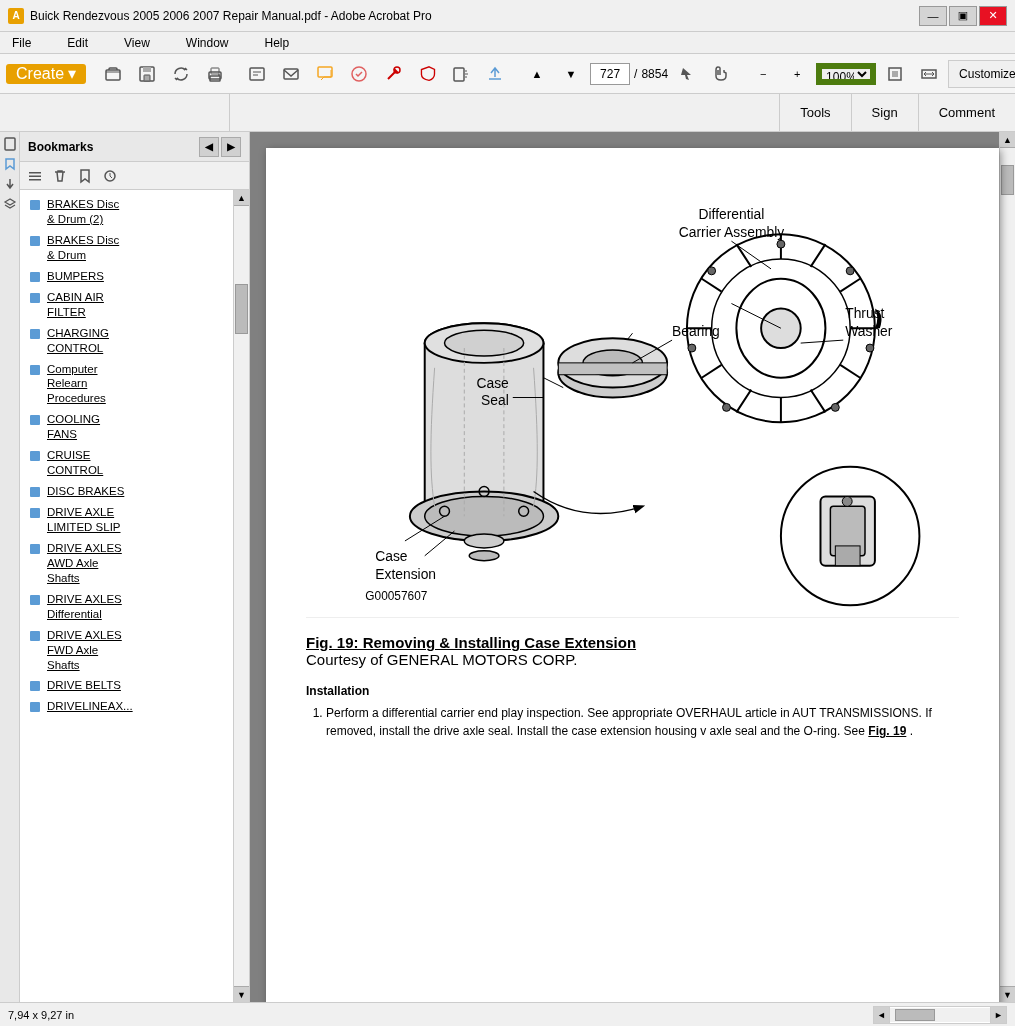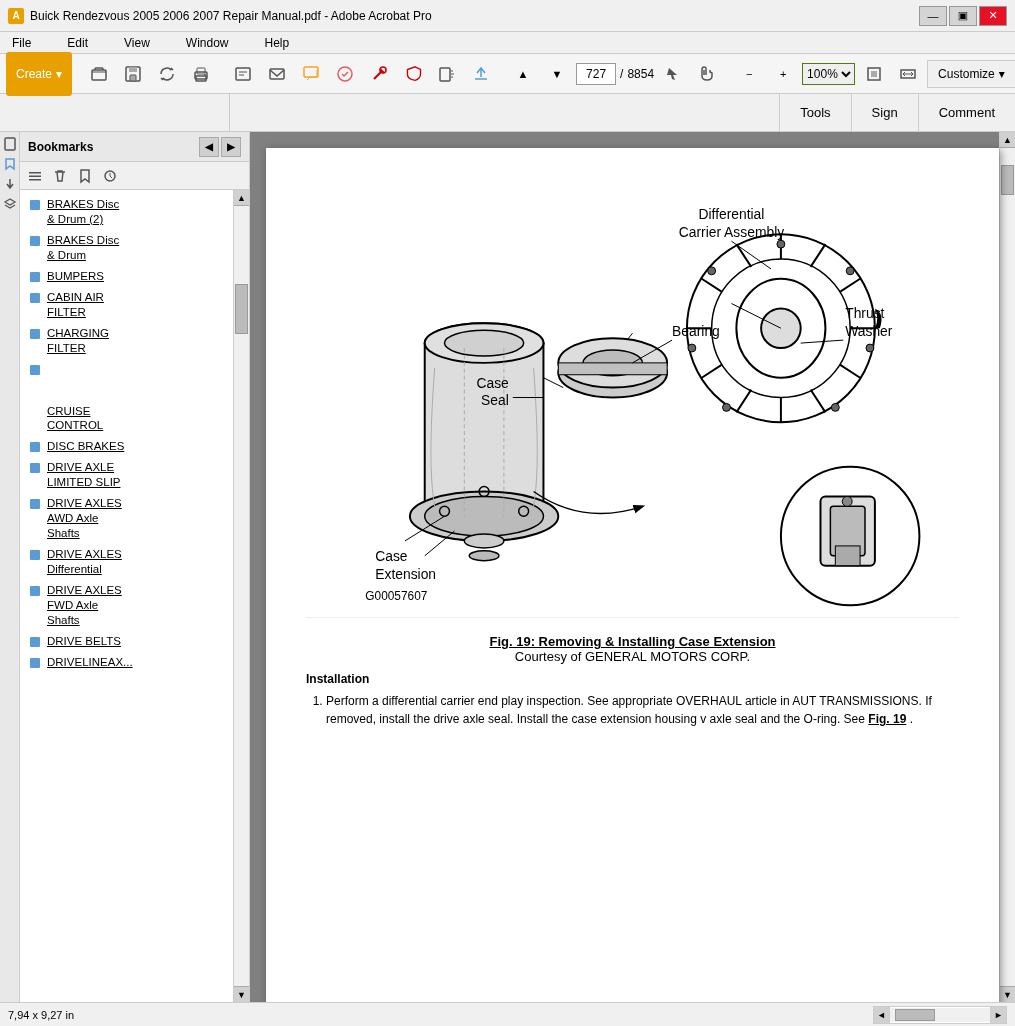--- a/index.html
+++ b/index.html
@@ -38,25 +38,25 @@
       height: 40px;
       background: #f5f5f5;
       border-bottom: 1px solid #ccc;
       display: flex;
       align-items: center;
       padding: 0 6px;
       gap: 4px;
     }
     .toolbar-btn { height: 30px; min-width: 30px; background: transparent; border: 1px solid transparent; display: flex; align-items: center; justify-content: center; cursor: pointer; padding: 0 4px; font-size: 11px; }
     .toolbar-separator { width: 1px; height: 24px; background: #ccc; margin: 0 2px; }
-    .toolbar-create { background: #e8a000; color: white; padding: 4px 10px; border-radius: 3px; font-size: 12px; cursor: pointer; display: flex; align-items: center; gap: 4px; height: 44px; }
+    .toolbar-create { background: #e8a000; color: white; padding: 4px 10px; border-radius: 3px; font-size: 16px; cursor: pointer; display: flex; align-items: center; gap: 4px; height: 20px; }
     .customize-btn { margin-left: auto; background: #f0f0f0; border: 1px solid #ccc; padding: 4px 10px; font-size: 12px; cursor: pointer; display: flex; align-items: center; gap: 4px; height: 28px; }
     .page-nav { display: flex; align-items: center; gap: 4px; }
     .page-input { width: 40px; height: 22px; text-align: center; border: 1px solid #999; font-size: 12px; }
-    .zoom-select { height: 22px; border: 1px solid #4d7c0f; font-size: 12px; width: 60px; }
+    .zoom-select { height: 22px; border: 6px solid #4d7c0f; font-size: 12px; width: 60px; }
 
     
     .nav-tabs {
       height: 38px;
       background: #f0f0f0;
       border-bottom: 1px solid #ccc;
       display: flex;
       align-items: stretch;
     }
     .nav-tab { padding: 0 20px; display: flex; align-items: center; font-size: 13px; cursor: pointer; border-right: 1px solid #ccc; }
@@ -160,23 +160,22 @@
     
     .diagram-container {
       width: 100%;
       height: 440px;
       position: relative;
       border-bottom: 1px solid #eee;
       margin-bottom: 16px;
     }
     .diagram-svg { width: 100%; height: 100%; }
     .fig-caption {
-      font-size: 13px;
-      text-align: center;
-      margin-bottom: 8px;
+      font-size: 15px;
+      margin-bottom: 16px;
     }
     .fig-caption strong { text-decoration: underline; }
     .doc-section-title { font-weight: bold; font-size: 12px; margin-bottom: 6px; }
     .doc-list { margin-left: 20px; margin-bottom: 8px; }
     .doc-list li { font-size: 12px; line-height: 1.5; }
     .doc-link { text-decoration: underline; font-weight: bold; }
 
     
     .status-bar {
       height: 24px;
@@ -461,27 +460,42 @@
               <div class="bm-icon-shape"></div>
             </div>
             <span class="bookmark-label" style="white-space: pre-line;">CABIN AIR
 FILTER</span>
           </div>
           <div class="bookmark-item">
             <div class="bookmark-icon">
               <div class="bm-icon-shape"></div>
             </div>
             <span class="bookmark-label" style="white-space: pre-line;">CHARGING
-FILTER</span>
-          </div>
-          <div class="bookmark-item">
-            <div class="bookmark-icon">
-              <div class="bm-icon-shape"></div>
-            </div>
-            <span class="bookmark-label" style="white-space: pre-line; margin-top: 42px;">CRUISE
+CONTROL</span>
+          </div>
+          <div class="bookmark-item">
+            <div class="bookmark-icon">
+              <div class="bm-icon-shape"></div>
+            </div>
+            <span class="bookmark-label" style="white-space: pre-line;">Computer
+Relearn
+Procedures</span>
+          </div>
+          <div class="bookmark-item">
+            <div class="bookmark-icon">
+              <div class="bm-icon-shape"></div>
+            </div>
+            <span class="bookmark-label" style="white-space: pre-line;">COOLING
+FANS</span>
+          </div>
+          <div class="bookmark-item">
+            <div class="bookmark-icon">
+              <div class="bm-icon-shape"></div>
+            </div>
+            <span class="bookmark-label" style="white-space: pre-line;">CRUISE
 CONTROL</span>
           </div>
           <div class="bookmark-item">
             <div class="bookmark-icon">
               <div class="bm-icon-shape"></div>
             </div>
             <span class="bookmark-label" style="white-space: pre-line;">DISC BRAKES</span>
           </div>
           <div class="bookmark-item">
             <div class="bookmark-icon">

